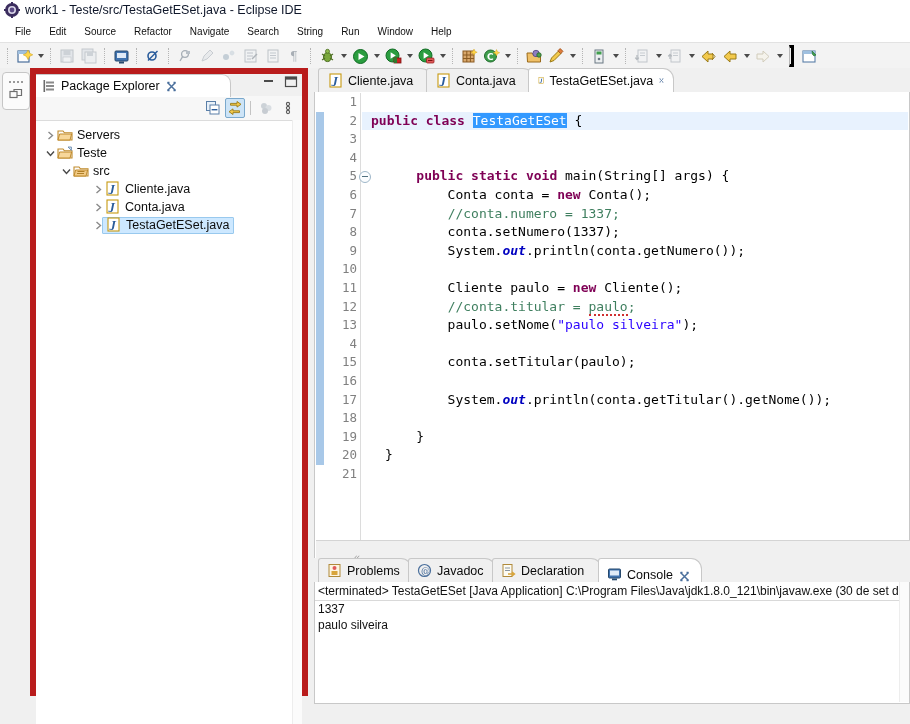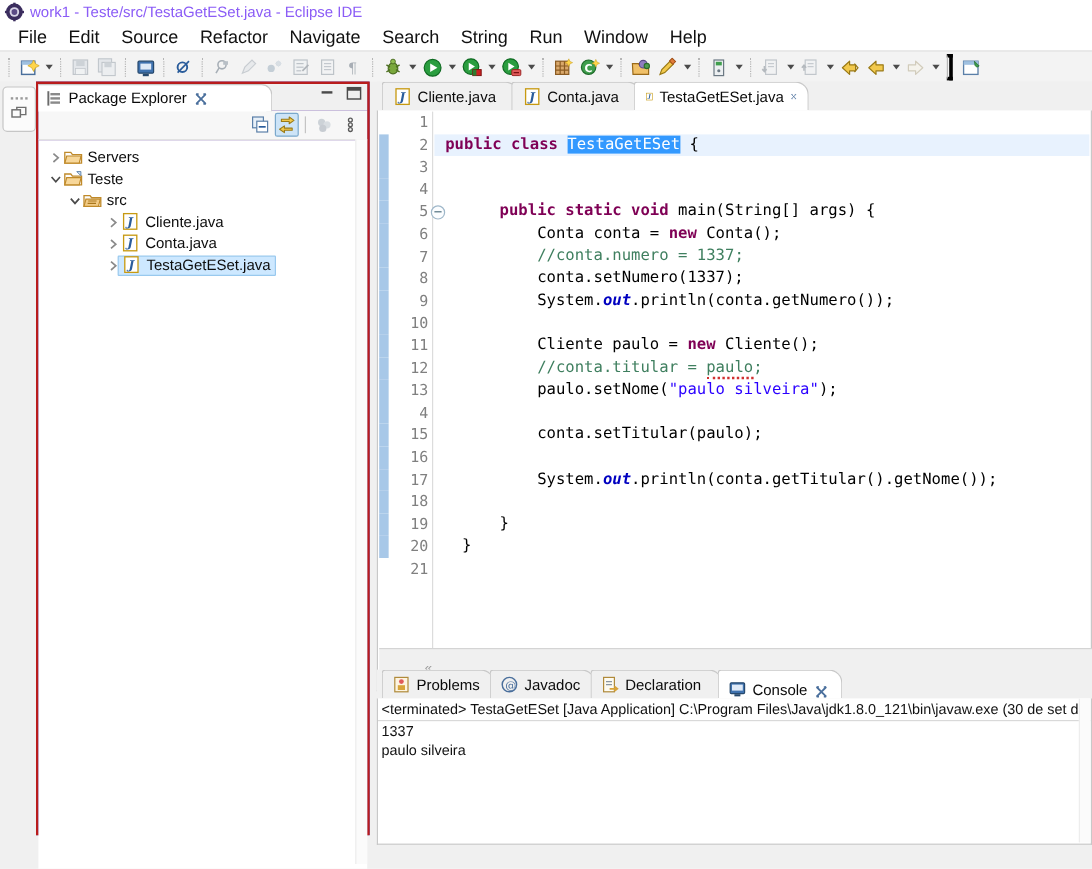--- a/index.html
+++ b/index.html
@@ -8,25 +8,25 @@
     background:#ffffff;
     font-family:"Liberation Sans", sans-serif;
     font-size:12px;color:#000;
     -webkit-font-smoothing:antialiased;
   }
   .win{width:910px;height:724px;position:relative;background:#f0f0f0;}
 
   
   .titlebar{height:20px;background:#ffffff;display:flex;align-items:center;padding-left:4px;}
   .titlebar .tb-icon{width:16px;height:16px;margin-right:5px;position:relative;flex:none;}
-  .titlebar .tb-text{font-size:12.5px;color:#8b5cf6;white-space:nowrap;}
+  .titlebar .tb-text{font-size:12.5px;color:#0f172a;white-space:nowrap;}
 
   
   .menubar{height:22px;background:#ffffff;display:flex;align-items:center;padding-left:6px;}
-  .menubar .mi{font-size:15px;color:#111;padding:2px 9px;white-space:nowrap;cursor:default;}
+  .menubar .mi{font-size:10px;color:#111;padding:2px 9px;white-space:nowrap;cursor:default;}
 
   
   .toolbar{height:26px;background:#f3f3f3;border-top:1px solid #e2e2e2;border-bottom:1px solid #cfcfcf;
            display:flex;align-items:center;padding-left:3px;}
   .tb-btn{width:22px;height:22px;display:flex;align-items:center;justify-content:center;flex:none;}
   .tb-arrow{width:11px;height:22px;display:flex;align-items:center;justify-content:center;flex:none;}
   .tb-arrow i{display:block;width:0;height:0;border-left:3.5px solid transparent;border-right:3.5px solid transparent;border-top:4px solid #4a4a4a;}
   .tb-sep{width:1px;height:16px;margin:0 4px;border-left:1px dotted #b5b5b5;flex:none;}
   .tb-sep.solid{border-left:1px solid #b8b8b8;border-style:solid;}
 
@@ -34,22 +34,22 @@
   .body-area{position:absolute;left:0;top:68px;width:910px;height:656px;background:#f0f0f0;}
 
   
   .trimbar{position:absolute;left:0;top:0;width:30px;height:656px;background:#f0f0f0;}
   .trim-btn{width:26px;height:36px;margin:4px 0 0 2px;background:#fbfbfb;border:1px solid #c6c6c6;
             border-radius:4px 4px 4px 4px;display:flex;flex-direction:column;align-items:center;justify-content:center;}
   .trim-dots{width:14px;height:3px;display:flex;justify-content:space-between;margin-bottom:4px;}
   .trim-dots s{display:block;width:2px;height:2px;background:#9a9a9a;}
 
   
-  .pkg{position:absolute;left:30px;top:0;width:278px;height:628px;background:#4c1d95;
-       border:2px solid #b91c1c;box-sizing:border-box;}
+  .pkg{position:absolute;left:30px;top:0;width:278px;height:628px;background:#14b8a6;
+       border:6px solid #b91c1c;box-sizing:border-box;}
   .pkg-tabrow{height:22px;position:relative;background:#f0f0f0;}
   .pkg-tab{position:absolute;left:0;top:0;height:22px;background:#ffffff;
            border-top:1px solid #c8c8c8;border-right:1px solid #c8c8c8;
            border-top-right-radius:9px;display:flex;align-items:center;padding:0 8px 0 6px;}
   .pkg-tab .lbl{font-size:12.5px;color:#0a0a0a;margin:0 6px 0 5px;white-space:nowrap;}
   .pkg-winbtns{position:absolute;right:4px;top:2px;display:flex;gap:8px;align-items:center;}
   .pkg-toolrow{height:24px;background:#f7f7f7;border-bottom:1px solid #dcdcdc;
                display:flex;align-items:center;justify-content:flex-end;padding-right:4px;gap:2px;}
   .pkg-tool{width:20px;height:20px;display:flex;align-items:center;justify-content:center;border-radius:2px;}
   .pkg-tool.active{background:#cde4f7;border:1px solid #7aa8cc;box-sizing:border-box;}

